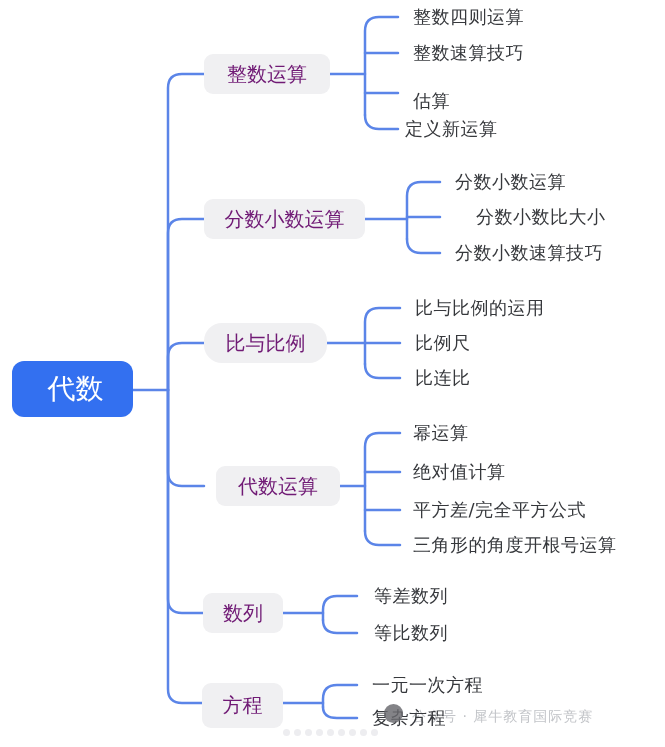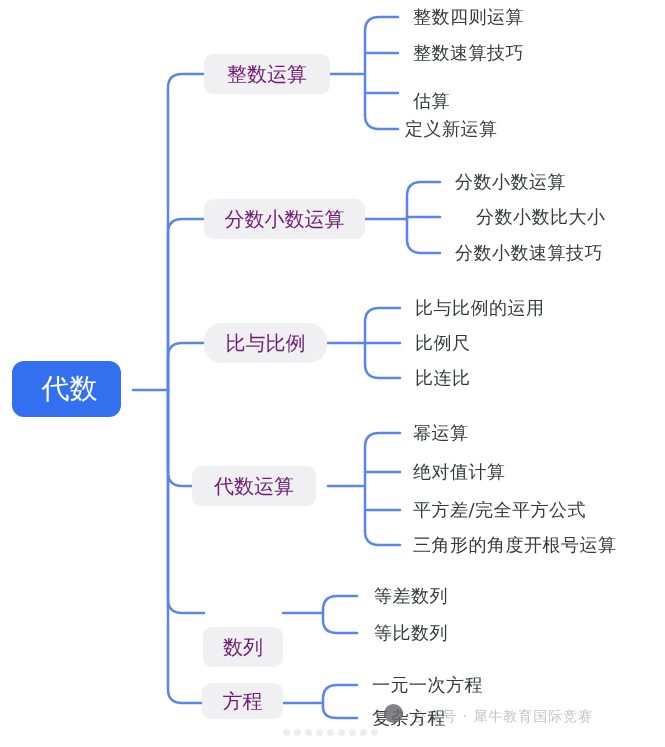--- a/index.html
+++ b/index.html
@@ -84,28 +84,28 @@
       <g>
         <path d="M283,703 H323"></path>
         <path d="M323,707 V699 Q323,685 337,685 H357"></path>
         <path d="M323,707 Q323,718 337,718 H357"></path>
       </g>
     </g>
   </svg>
 
   <div class="watermark" style="left:412px; top:717px;">公众号 · 犀牛教育国际竞赛</div>
 
-  <div class="node root-node" style="left:12px; top:361px; width:109px; height:56px;padding-left:6px;">代数</div>
+  <div class="node root-node" style="left:12px; top:361px; width:121px; height:56px;padding-left:6px;">代数</div>
 
   <div class="node branch-node" style="left:204px; top:54px; width:126px; height:40px;">整数运算</div>
   <div class="node branch-node" style="left:204px; top:199px; width:161px; height:40px;">分数小数运算</div>
   <div class="node branch-node" style="left:204px; top:323px; width:123px; height:40px;border-radius:18px;">比与比例</div>
-  <div class="node branch-node" style="left:192px; top:466px; width:124px; height:40px;">代数运算</div>
-  <div class="node branch-node" style="left:203px; top:593px; width:80px; height:40px;margin-top:34px;">数列</div>
-  <div class="node branch-node" style="left:202px; top:683px; width:81px; height:36px;">方程</div>
+  <div class="node branch-node" style="left:216px; top:466px; width:124px; height:40px;">代数运算</div>
+  <div class="node branch-node" style="left:203px; top:593px; width:80px; height:40px;">数列</div>
+  <div class="node branch-node" style="left:202px; top:683px; width:81px; height:45px;">方程</div>
 
   <div class="leaf" style="left:413px; top:17px;">整数四则运算</div>
   <div class="leaf" style="left:413px; top:53px;">整数速算技巧</div>
   <div class="leaf" style="left:413px; top:101px;">估算</div>
   <div class="leaf" style="left:393px; top:129px;margin-left:12px;">定义新运算</div>
 
   <div class="leaf" style="left:455px; top:182px;">分数小数运算</div>
   <div class="leaf" style="left:476px; top:217px;">分数小数比大小</div>
   <div class="leaf" style="left:455px; top:253px;">分数小数速算技巧</div>
 

